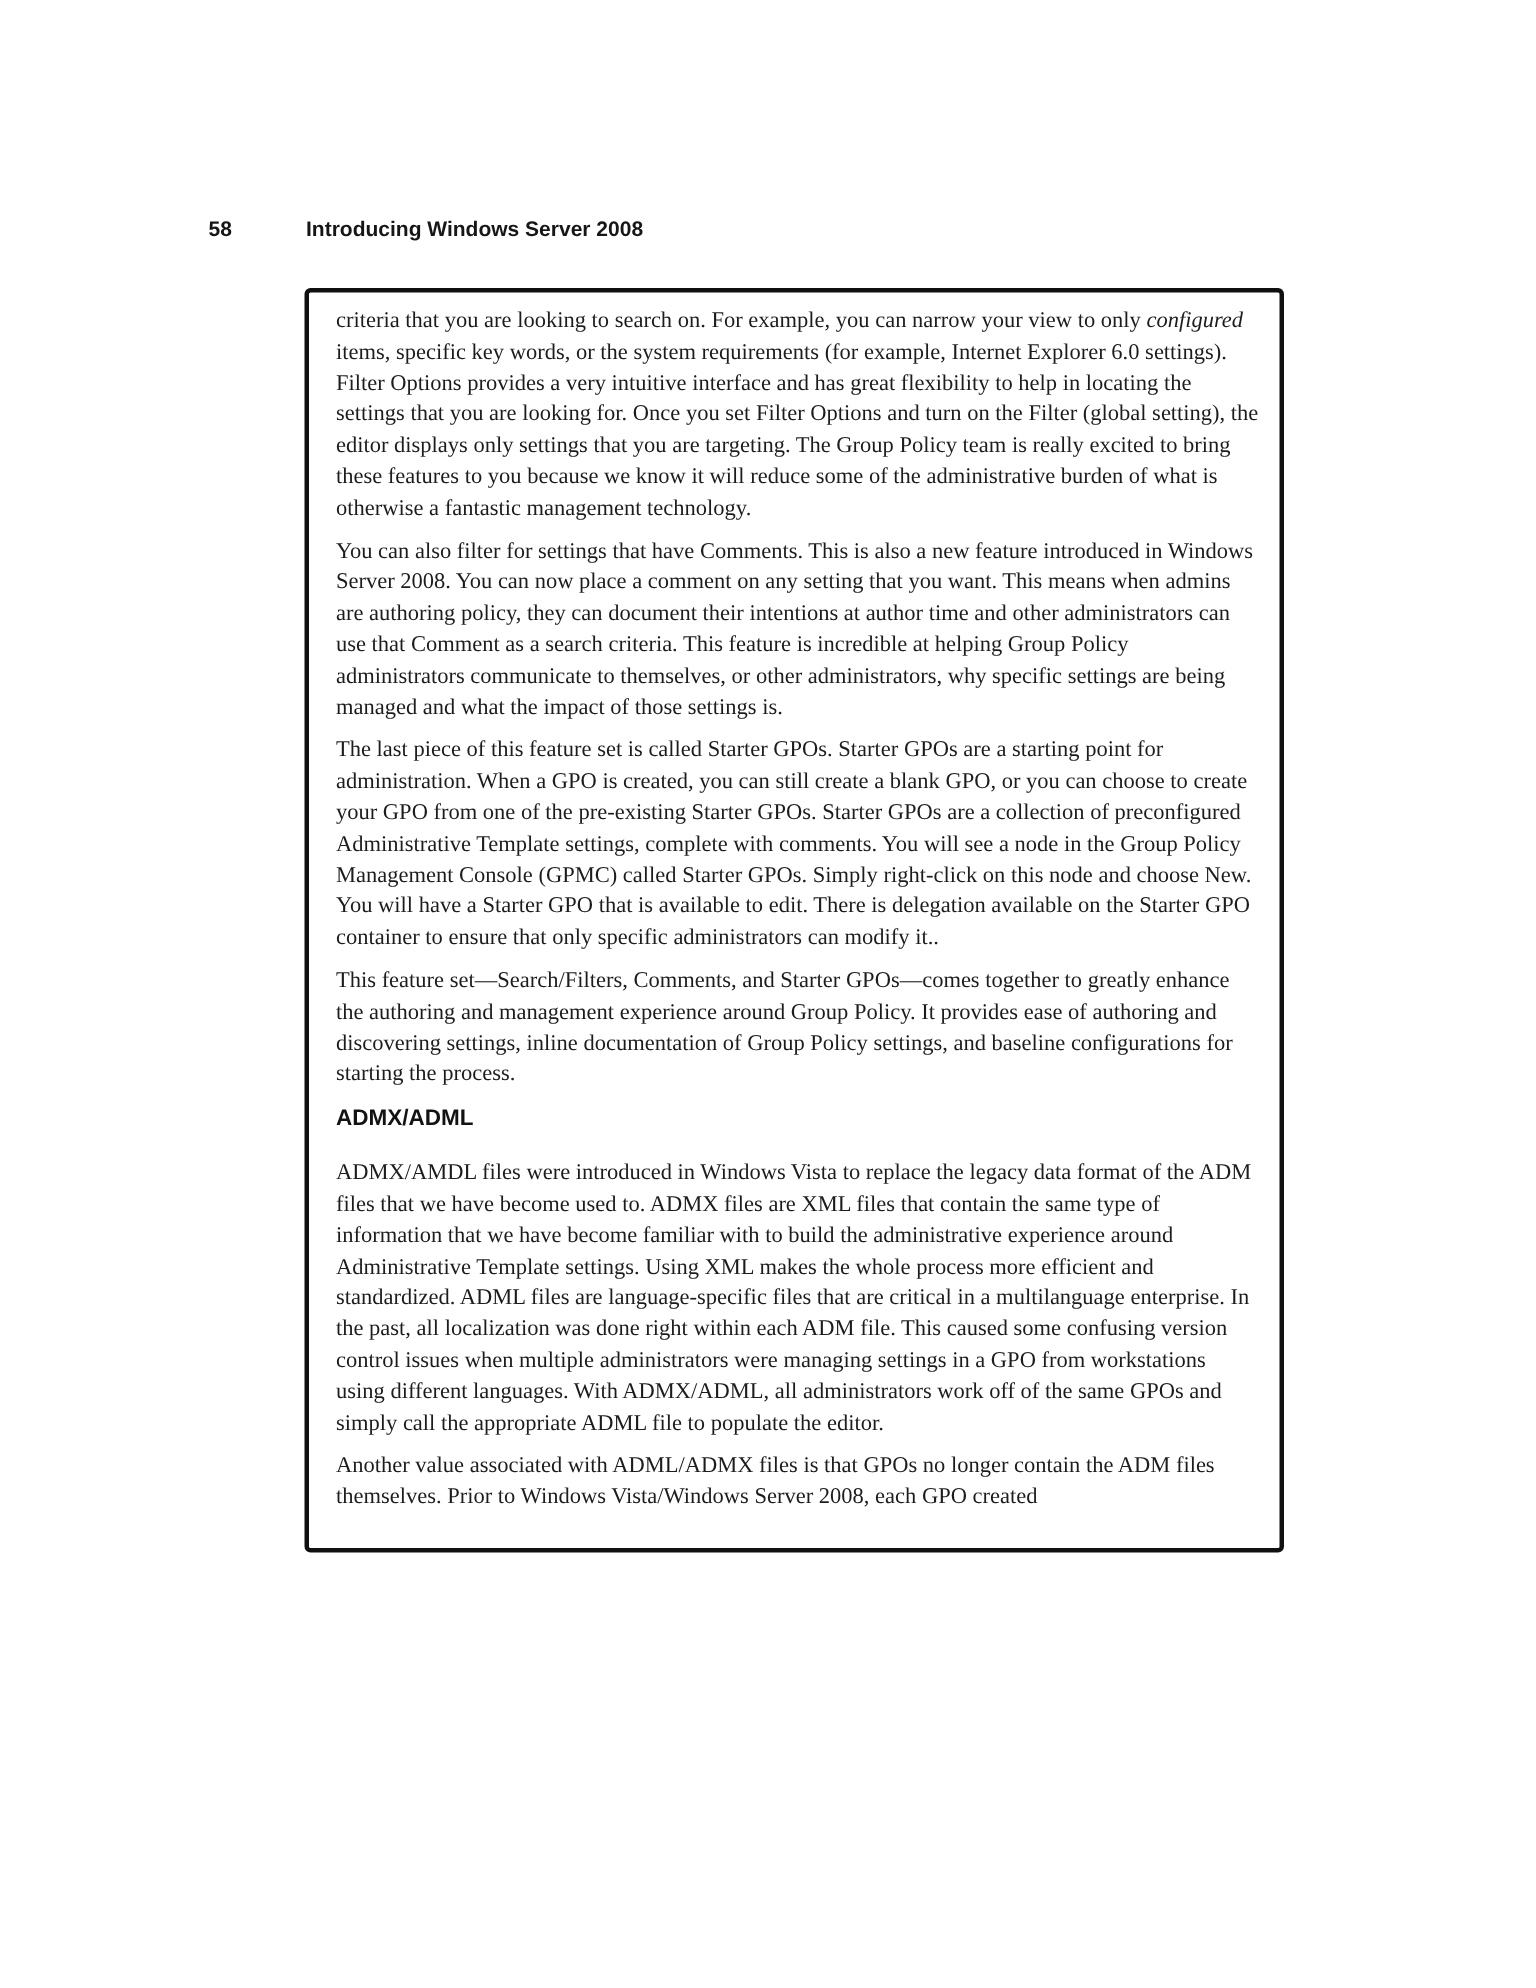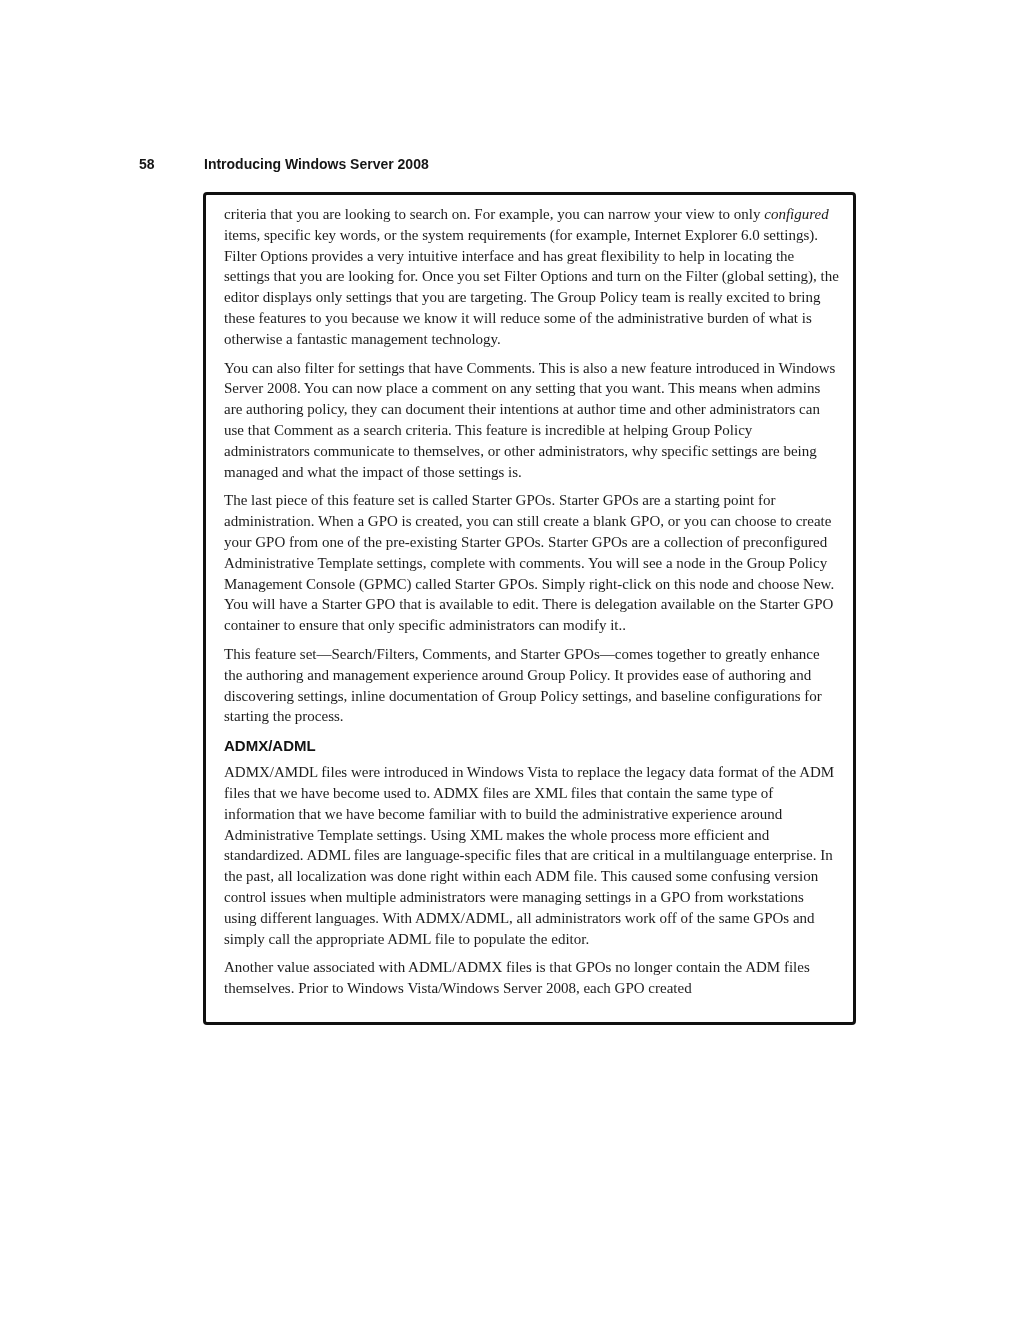--- a/index.html
+++ b/index.html
@@ -10,21 +10,21 @@
   .page {
     position: relative;
     width: 1024px;
     height: 1325px;
     background: #ffffff;
     overflow: hidden;
     font-family: "Liberation Serif", serif;
   }
   .page-header {
     position: absolute;
-    top: 156px;
+    top: 144px;
     left: 139px;
     width: 720px;
     display: flex;
     align-items: baseline;
     font-family: "Liberation Sans", sans-serif;
     font-weight: bold;
     font-size: 14px;
     color: #161616;
   }
   .page-number {
@@ -54,21 +54,21 @@
     text-align: left;
   }
   .para:last-child {
     margin-bottom: 12px;
   }
   .para .italic {
     font-style: italic;
     text-align: center;
   }
   .subhead {
-    margin: 10px 0 7px 0;
+    margin: 10px 0 17px 0;
     font-family: "Liberation Sans", sans-serif;
     font-weight: bold;
     font-size: 15px;
     line-height: 18px;
     color: #131313;
   }
 </style>
 </head>
 <body>
 

